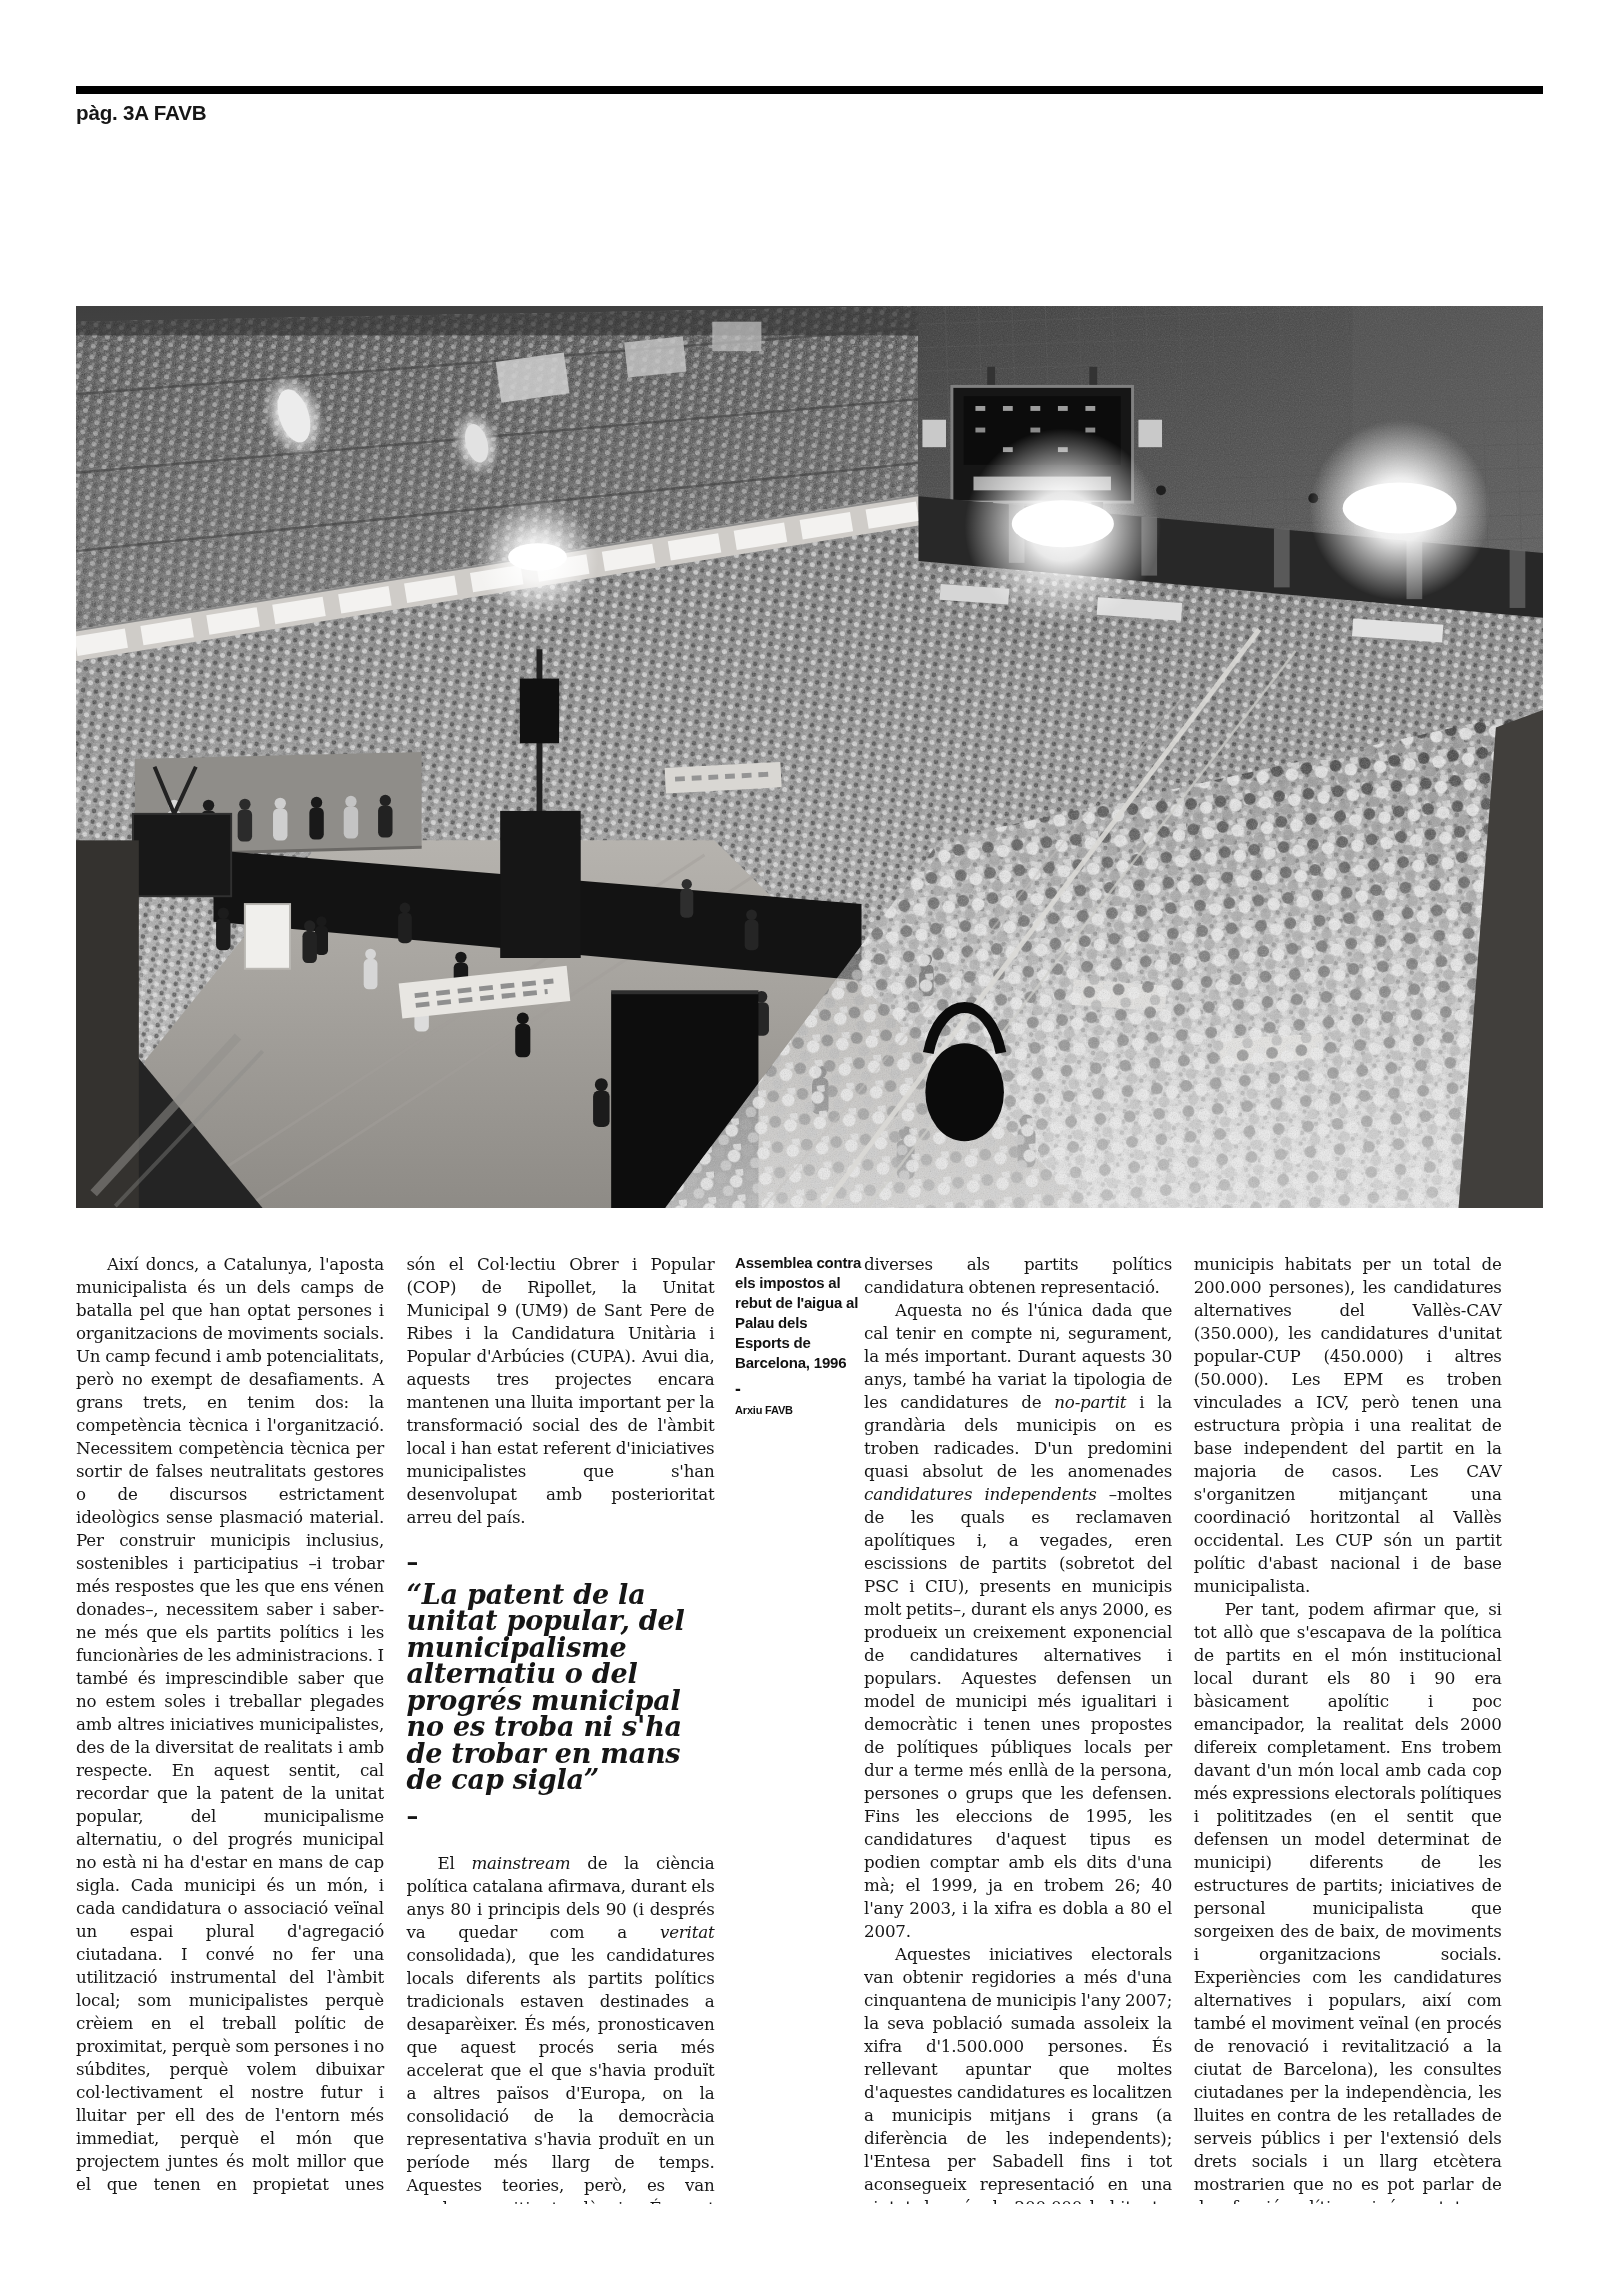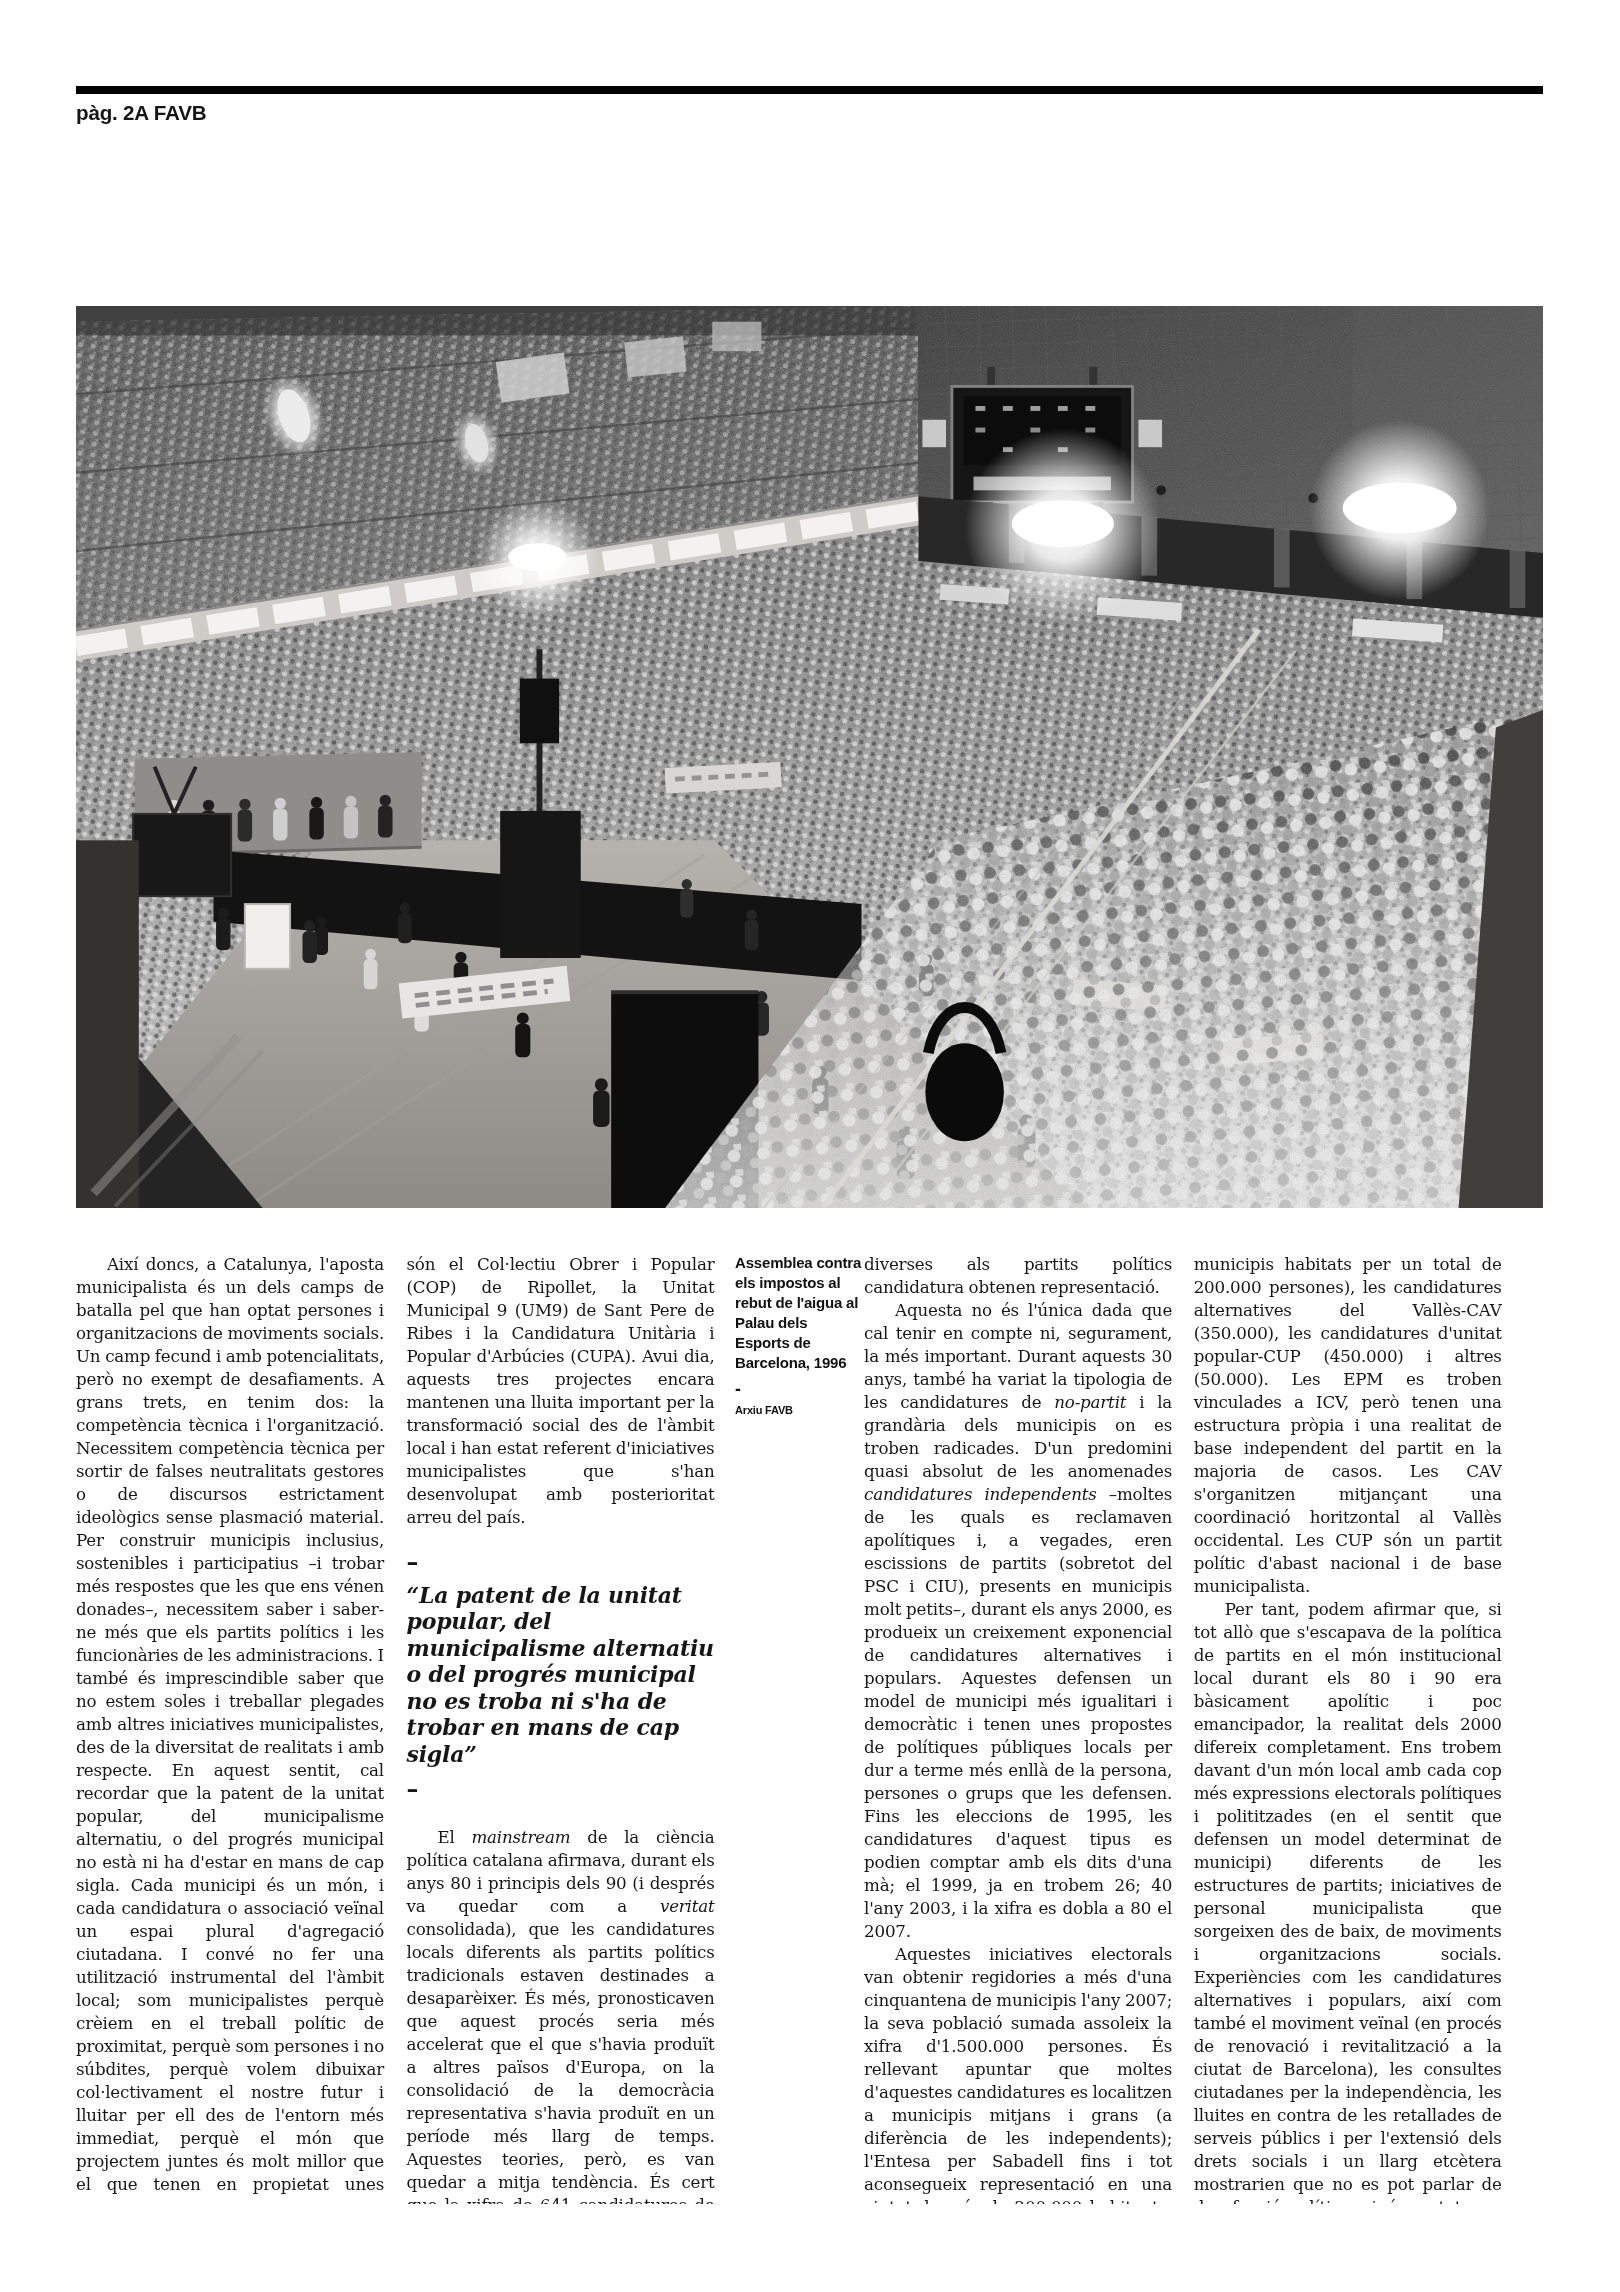--- a/index.html
+++ b/index.html
@@ -38,33 +38,33 @@
   .c2{margin-right:20.6px}
   .ccap{
     width:129px;font-family:"Liberation Sans",sans-serif;
     font-size:15px;line-height:20px;font-weight:700;color:#111;
     text-align:left;letter-spacing:-0.2px;word-spacing:0;
   }
   .c3{margin-right:21.6px}
   .quote-dash{display:block;font-weight:700;font-size:23.5px;line-height:13.7px;margin:27.4px 0 11.8px}
   .quote-dash.after{margin:15.7px 0 29px}
   .pull-quote{
-    font-weight:700;font-style:italic;font-size:22px;line-height:26.5px;
+    font-weight:700;font-style:italic;font-size:27px;line-height:26.5px;
     text-align:left;letter-spacing:-0.2px;word-spacing:0;
   }
   .cap-dash{font-weight:700;font-size:17.6px;line-height:9.8px;margin:11.8px 0 5.9px}
   .credit{font-weight:700;font-size:11px}
 </style>
 </head>
 <body>
 
 <div class="top-rule"></div>
 
 <div class="header-row">
-  <span class="page-num">pàg. 2</span>
+  <span class="page-num">pàg. 3</span>
   <span class="section-label">A FAVB</span>
 </div>
 
 <div class="photo" role="img" aria-label="Fotografia en blanc i negre d'un palau d'esports ple de gom a gom durant una assemblea multitudinària, amb graderies plenes, escenari a l'esquerra i públic assegut a la pista">
   <svg viewBox="0 0 1494 920" preserveAspectRatio="none">
     <defs>
       <linearGradient id="gBase" x1="0" y1="0" x2="0" y2="1">
         <stop offset="0" stop-color="#3f3f3f"></stop>
           <stop offset="0.3" stop-color="#5e5e5e"></stop>
         <stop offset="0.55" stop-color="#8f8f8f"></stop>

